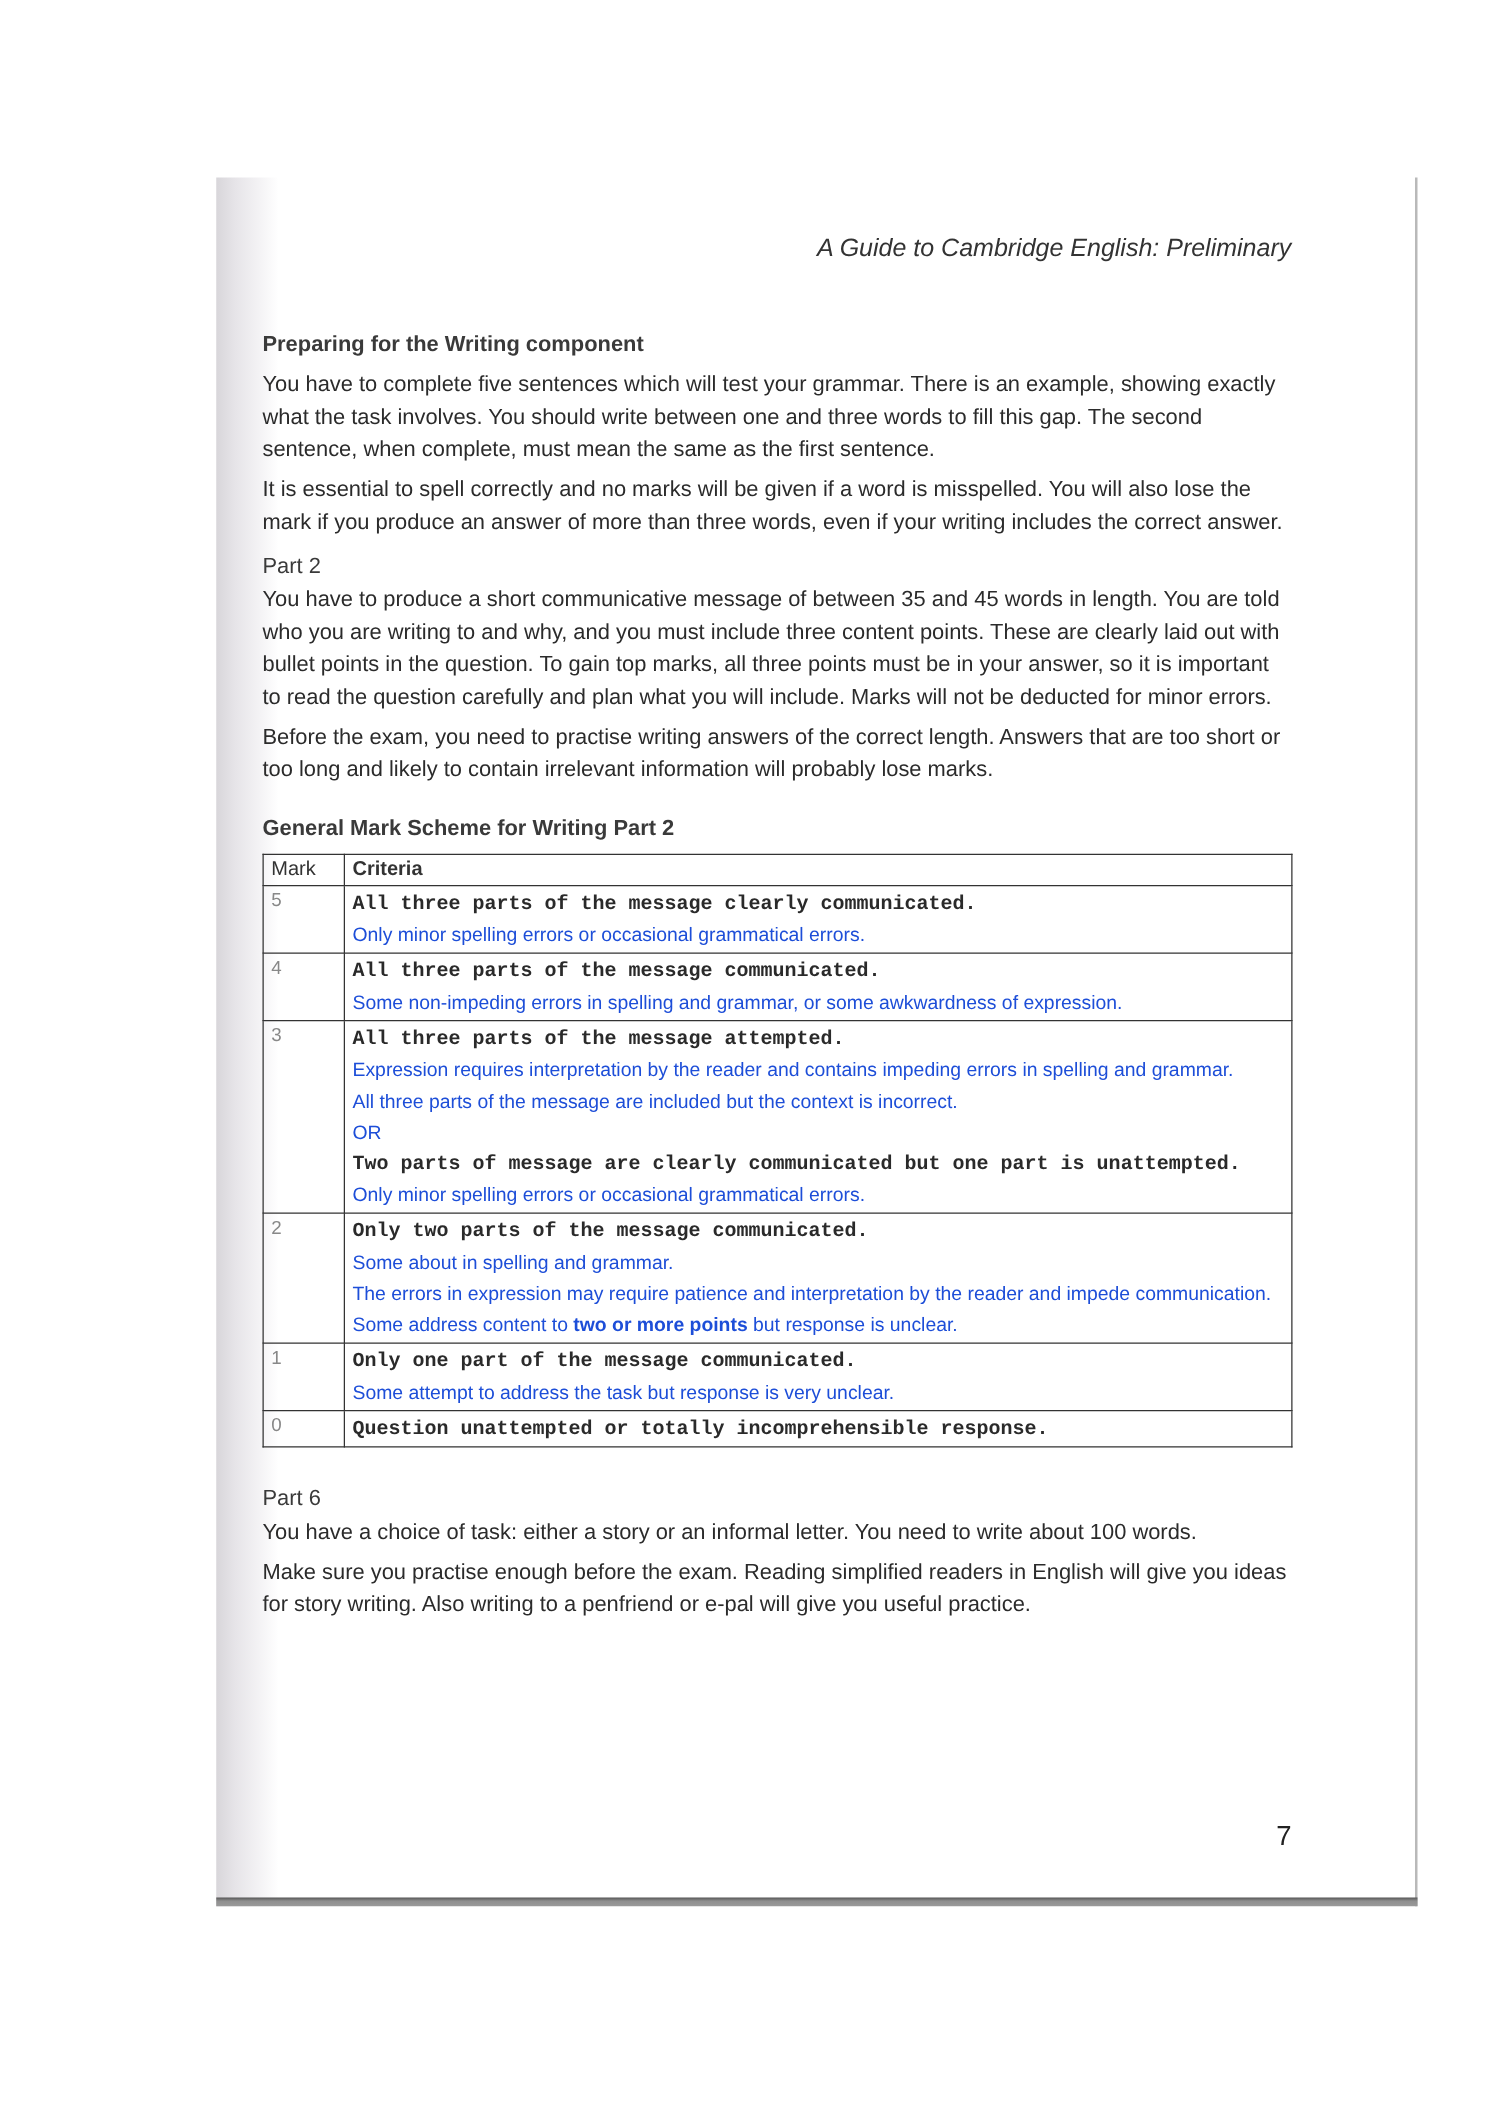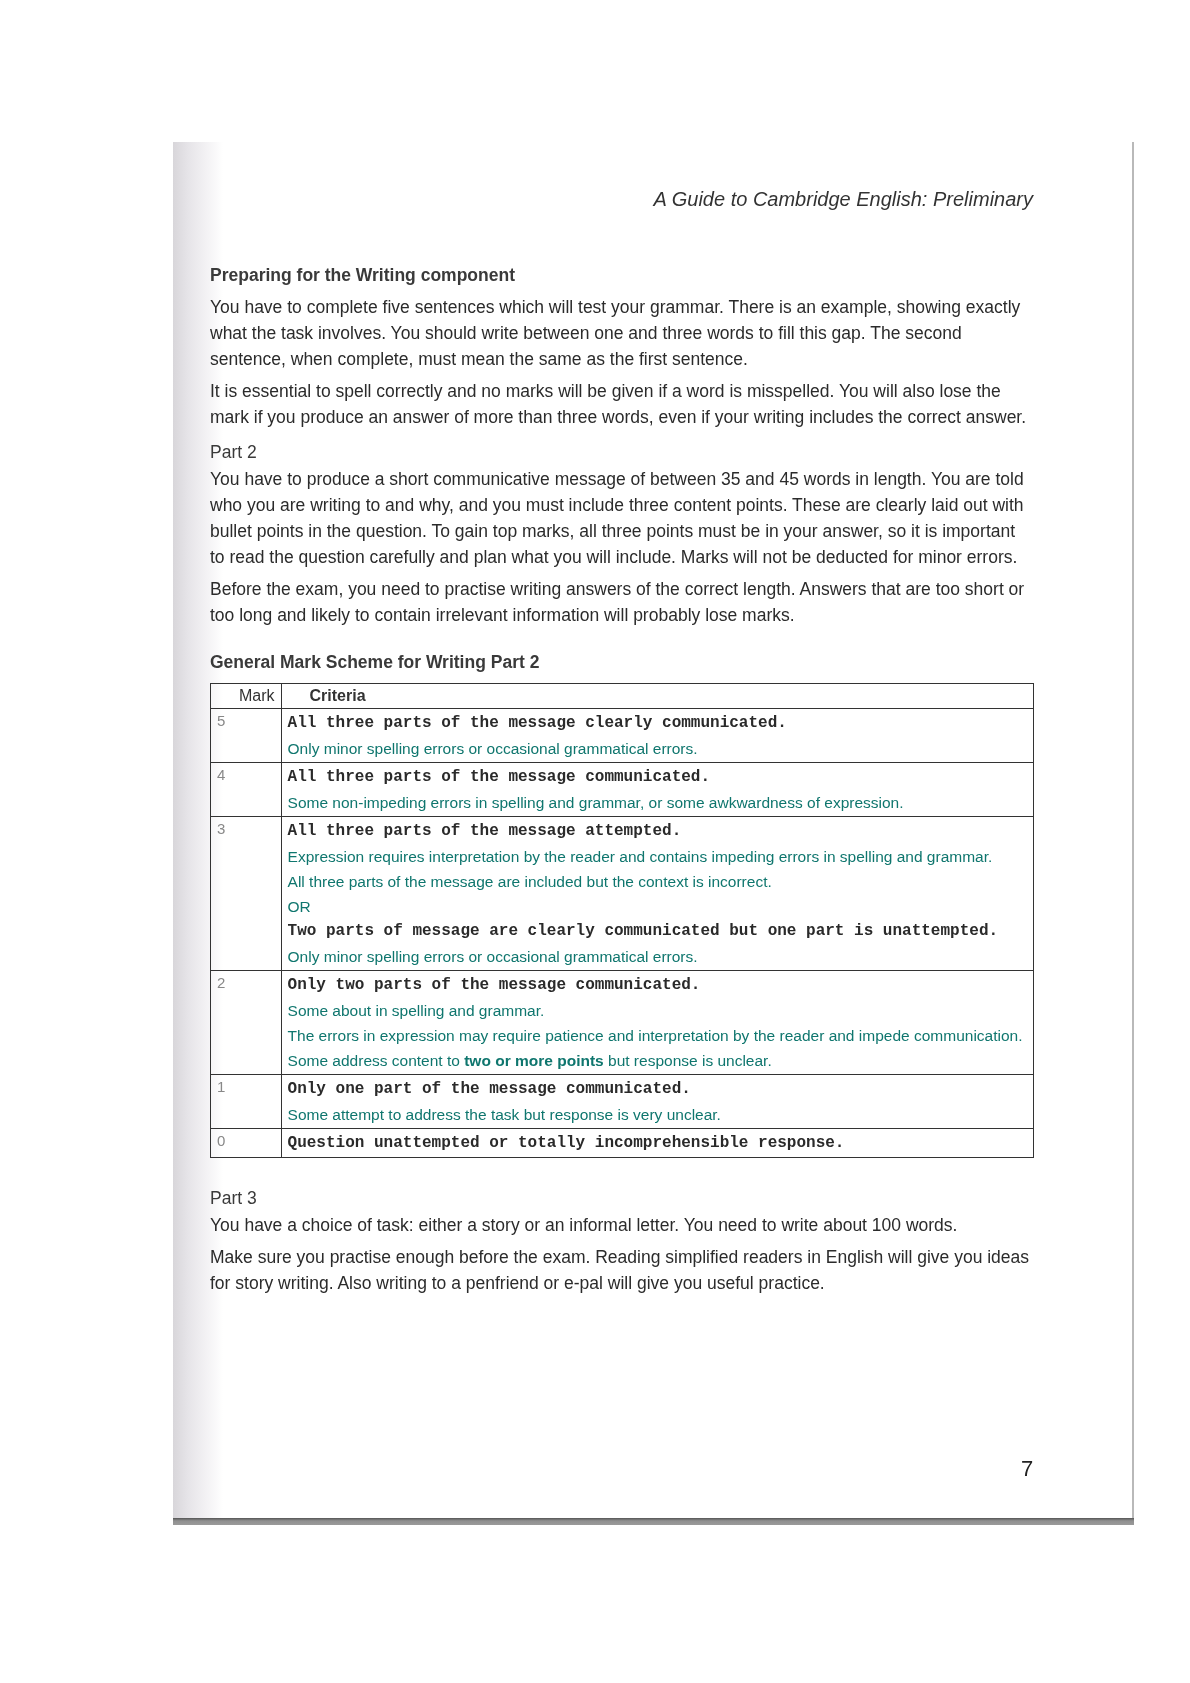--- a/index.html
+++ b/index.html
@@ -94,35 +94,34 @@
     table.scheme td, table.scheme th {
       border: 1.5px solid #333;
       vertical-align: top;
       text-align: left;
       padding: 3px 6px 3px 6px;
     }
     table.scheme th {
       font-weight: normal;
       font-size: 16px;
       color: #333;
-      padding-left: 28px;
     }
     table.scheme th.criteria-h {
       font-weight: bold;
       font-size: 16px;
     }
     td.mark-cell {
       width: 52px;
       color: #888;
       font-size: 15px;
     }
     .crit-line {
       line-height: 19px;
       margin: 2px 0 6px 0;
-      color: #0f766e;
+      color: #1d4ed8;
     }
     .crit-line:last-child { margin-bottom: 1px; }
     .crit-line.bold { font-weight: bold; font-size: 16px; color: #2a2a2a; font-family: Liberation Mono, monospace; }
     .crit-line b { font-weight: bold; }
     .part3 { margin-top: 30px; }
     .page-number {
       position: absolute;
       left: 1021px;
       top: 1456px;
       font-size: 22px;
@@ -207,19 +206,19 @@
         <tr>
           <td class="mark-cell">0</td>
           <td>
             <div class="crit-line bold">Question unattempted or totally incomprehensible response.</div>
           </td>
         </tr>
       </tbody>
   </table>
 
   <section class="part3">
-    <div class="part-title">Part 3</div>
+    <div class="part-title">Part 6</div>
     <p class="para">You have a choice of task: either a story or an informal letter. You need to write about 100 words.</p>
     <p class="para">Make sure you practise enough before the exam. Reading simplified readers in English will give you ideas for story writing. Also writing to a penfriend or e-pal will give you useful practice.</p>
   </section>
 </div>
 
 <div class="page-number">7</div>
 
 </body></html>

